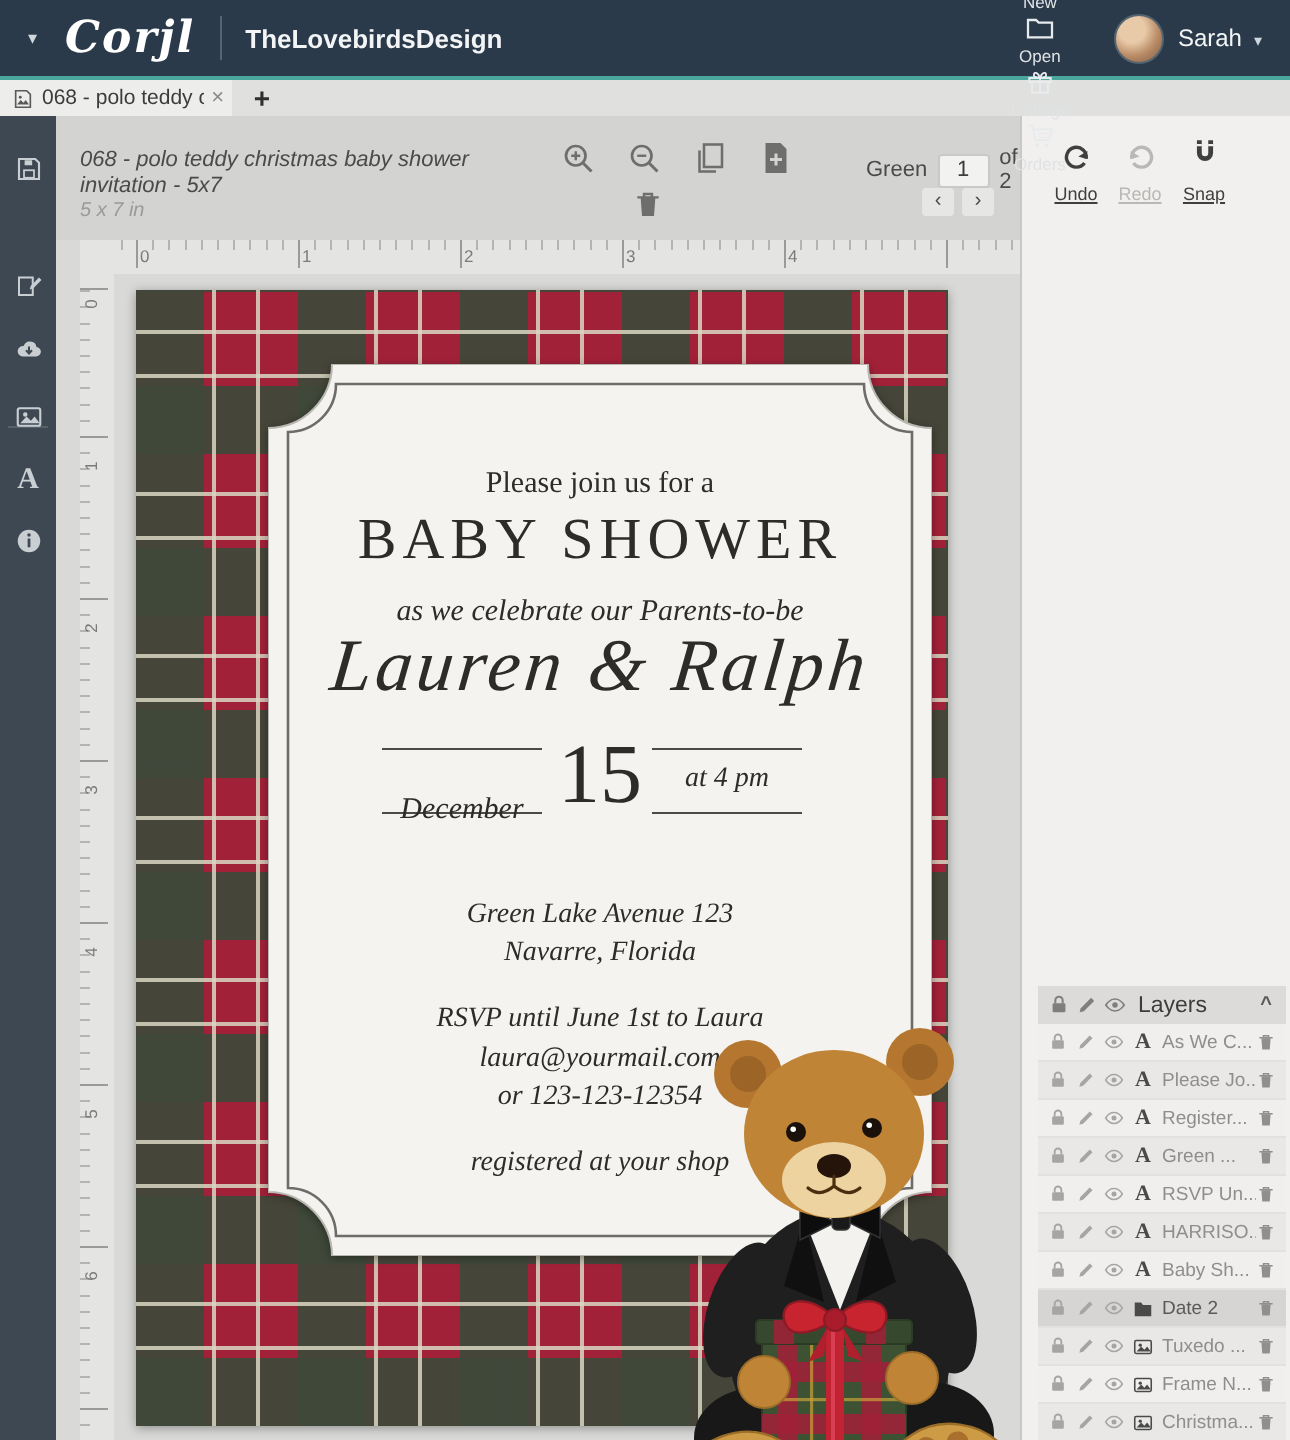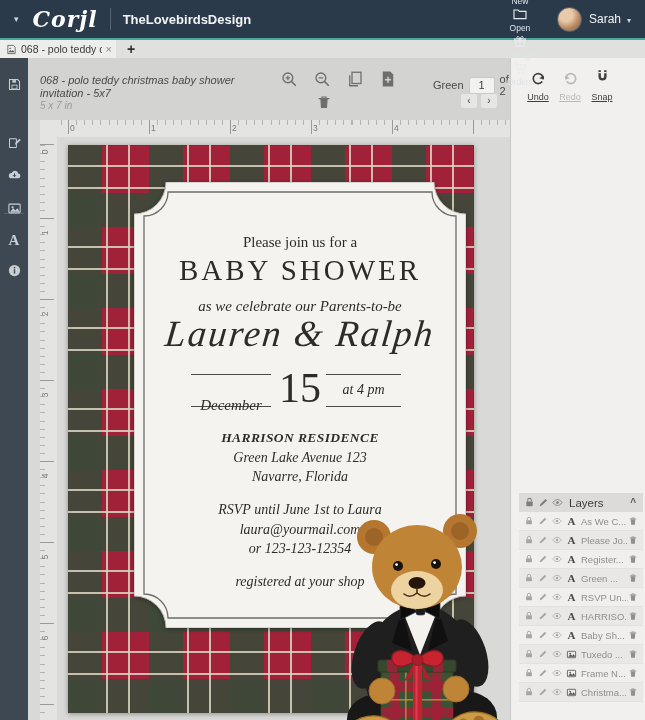--- a/index.html
+++ b/index.html
@@ -374,21 +374,20 @@
         <div class="inv inv-title">BABY SHOWER</div>
         <div class="inv inv-sub">as we celebrate our Parents-to-be</div>
         <div class="inv inv-names">Lauren &amp; Ralph</div>
         <div class="dateline" style="left:57px;top:192px;width:80px"></div>
         <div class="dateline" style="left:57px;top:224px;width:80px"></div>
         <div class="inv-month">December</div>
         <div class="inv-day">15</div>
         <div class="dateline" style="left:192px;top:192px;width:75px"></div>
         <div class="dateline" style="left:192px;top:224px;width:75px"></div>
         <div class="inv-time">at 4 pm</div>
-        <div class="inv inv-venue">HARRISON RESIDENCE</div>
         <div class="inv inv-addr1">Green Lake Avenue 123</div>
         <div class="inv inv-addr2">Navarre, Florida</div>
         <div class="inv inv-rsvp1">RSVP until June 1st to Laura</div>
         <div class="inv inv-rsvp2">laura@yourmail.com</div>
         <div class="inv inv-rsvp3">or 123-123-12354</div>
         <div class="inv inv-reg">registered at your shop</div>
       </div>
 
       <svg id="bear-svg" viewBox="0 0 176 274">
 
@@ -602,20 +601,38 @@
           </svg>
         <svg class="lr-icon">
             <use href="#i-eye"></use>
           </svg>
         <span class="lr-type lr-typeA">A</span>
         <span class="lr-name">Baby Sh...</span>
         <svg class="lr-trash">
             <use href="#i-trash"></use>
           </svg>
       </div>
+      <div class="lrow selected">
+        <svg class="lr-icon">
+            <use href="#i-lock"></use>
+          </svg>
+        <svg class="lr-icon">
+            <use href="#i-pencil"></use>
+          </svg>
+        <svg class="lr-icon">
+            <use href="#i-eye"></use>
+          </svg>
+        <svg class="lr-type" style="color:#4a4a48">
+            <use href="#i-folderfill"></use>
+          </svg>
+        <span class="lr-name" style="color:#5a5a58">Date 2</span>
+        <svg class="lr-trash">
+            <use href="#i-trash"></use>
+          </svg>
+      </div>
       <div class="lrow alt">
         <svg class="lr-icon">
             <use href="#i-lock"></use>
           </svg>
         <svg class="lr-icon">
             <use href="#i-pencil"></use>
           </svg>
         <svg class="lr-icon">
             <use href="#i-eye"></use>
           </svg>

